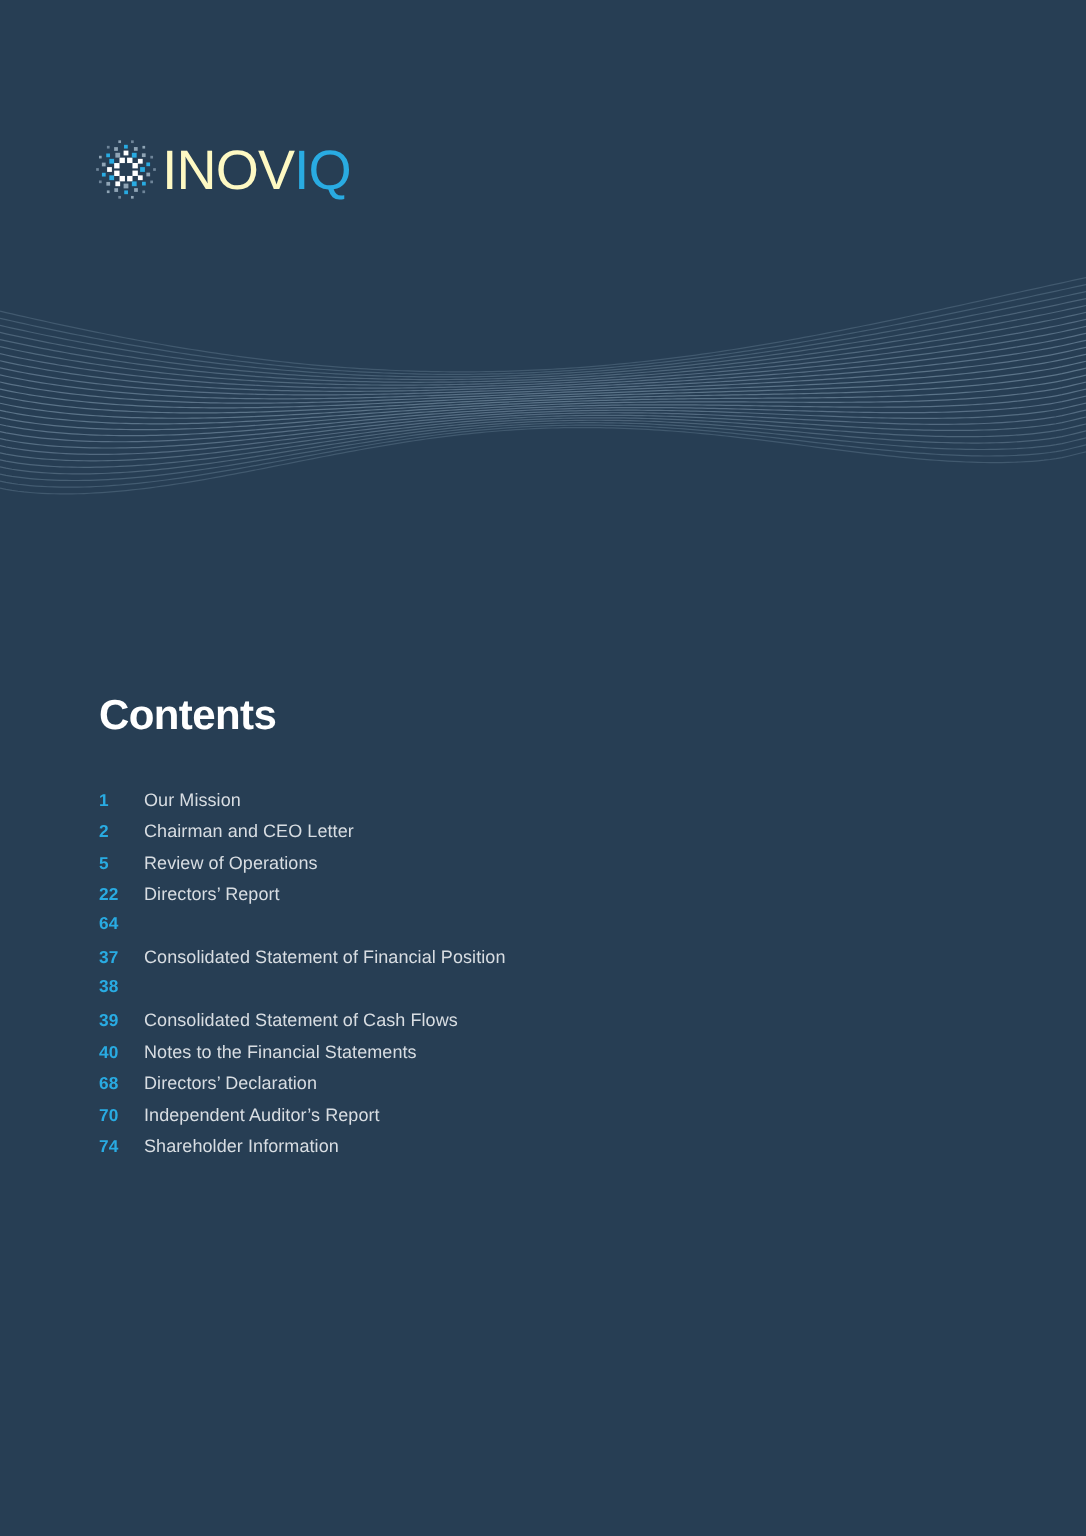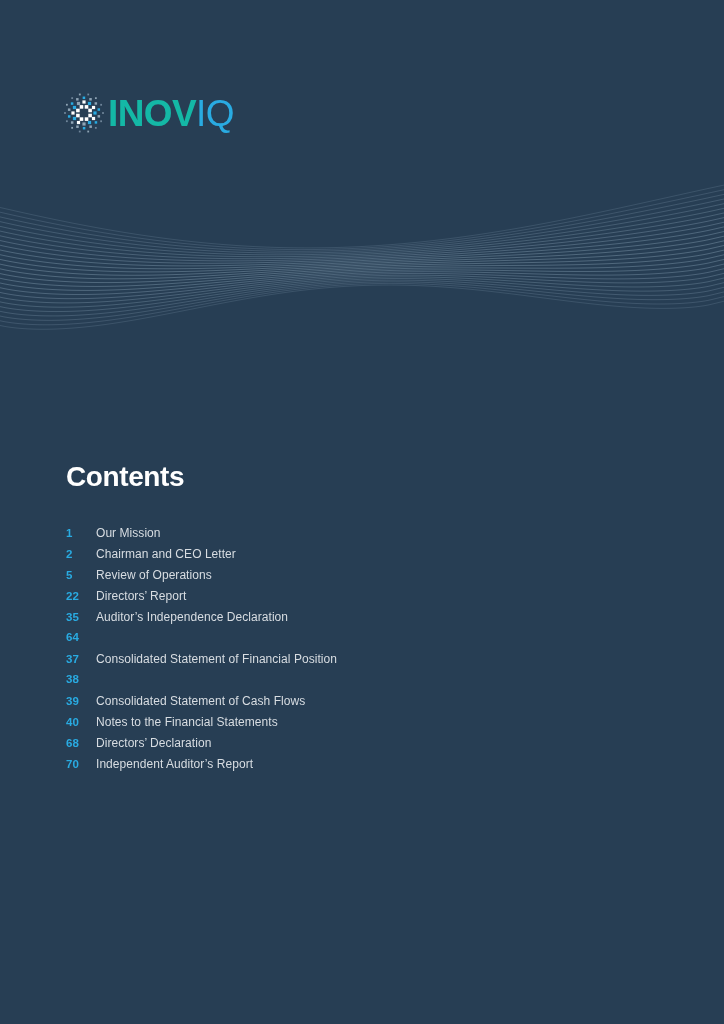--- a/index.html
+++ b/index.html
@@ -35,21 +35,21 @@
   }
   .logo-word {
     margin-left: 2px;
     font-family: "Liberation Sans", sans-serif;
     font-size: 37px;
     line-height: 1;
     letter-spacing: -0.6px;
     font-weight: 400;
     white-space: nowrap;
   }
-  .logo-word .w-inov { color: #14b8a6; font-weight: bold; }
+  .logo-word .w-inov { color: #fef9c3; }
   .logo-word .w-iq   { color: #29abe2; }
 
   
   .wave-band {
     position: absolute;
     left: 0;
     top: 168px;
     width: 724px;
     height: 230px;
     pointer-events: none;
@@ -204,24 +204,20 @@
       </div>
       <div class="toc-row">
         <span class="toc-num">5</span>
         <span class="toc-label">Review of Operations</span>
       </div>
       <div class="toc-row">
         <span class="toc-num">22</span>
         <span class="toc-label">Directors’ Report</span>
       </div>
       <div class="toc-row">
-        <span class="toc-num">35</span>
-        <span class="toc-label">Auditor’s Independence Declaration</span>
-      </div>
-      <div class="toc-row">
         <span class="toc-num">64</span>
       </div>
       <div class="toc-row">
         <span class="toc-num">37</span>
         <span class="toc-label">Consolidated Statement of Financial Position</span>
       </div>
       <div class="toc-row">
         <span class="toc-num">38</span>
       </div>
       <div class="toc-row">
@@ -233,15 +229,19 @@
         <span class="toc-label">Notes to the Financial Statements</span>
       </div>
       <div class="toc-row">
         <span class="toc-num">68</span>
         <span class="toc-label">Directors’ Declaration</span>
       </div>
       <div class="toc-row">
         <span class="toc-num">70</span>
         <span class="toc-label">Independent Auditor’s Report</span>
       </div>
+      <div class="toc-row">
+        <span class="toc-num">74</span>
+        <span class="toc-label">Shareholder Information</span>
+      </div>
     </div>
 
 </div>
 
 </body></html>

